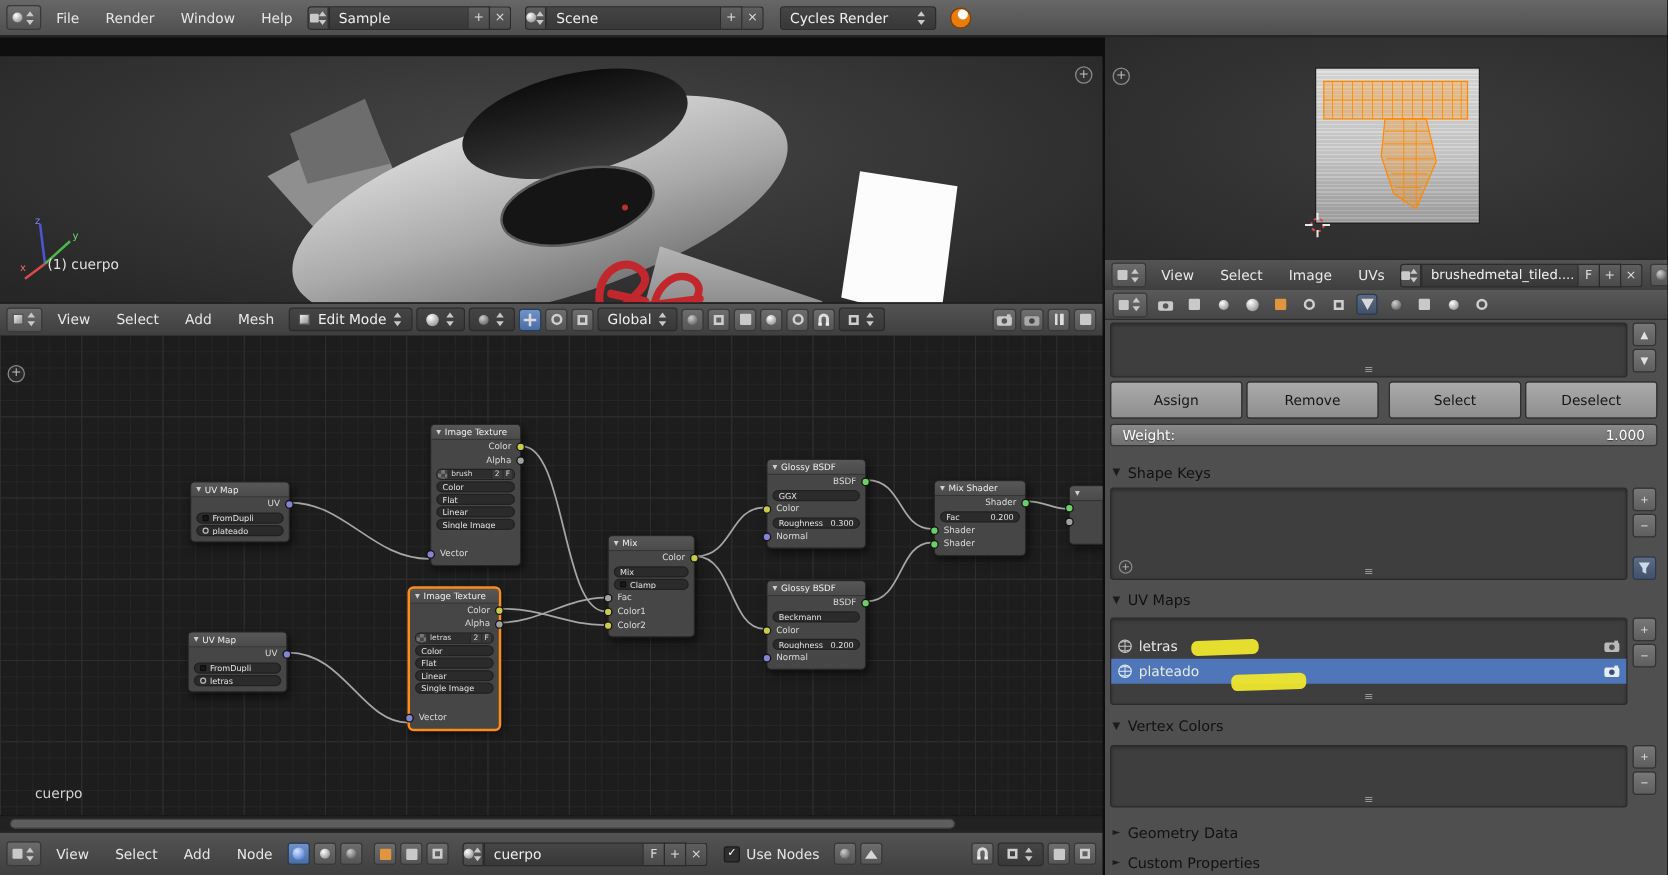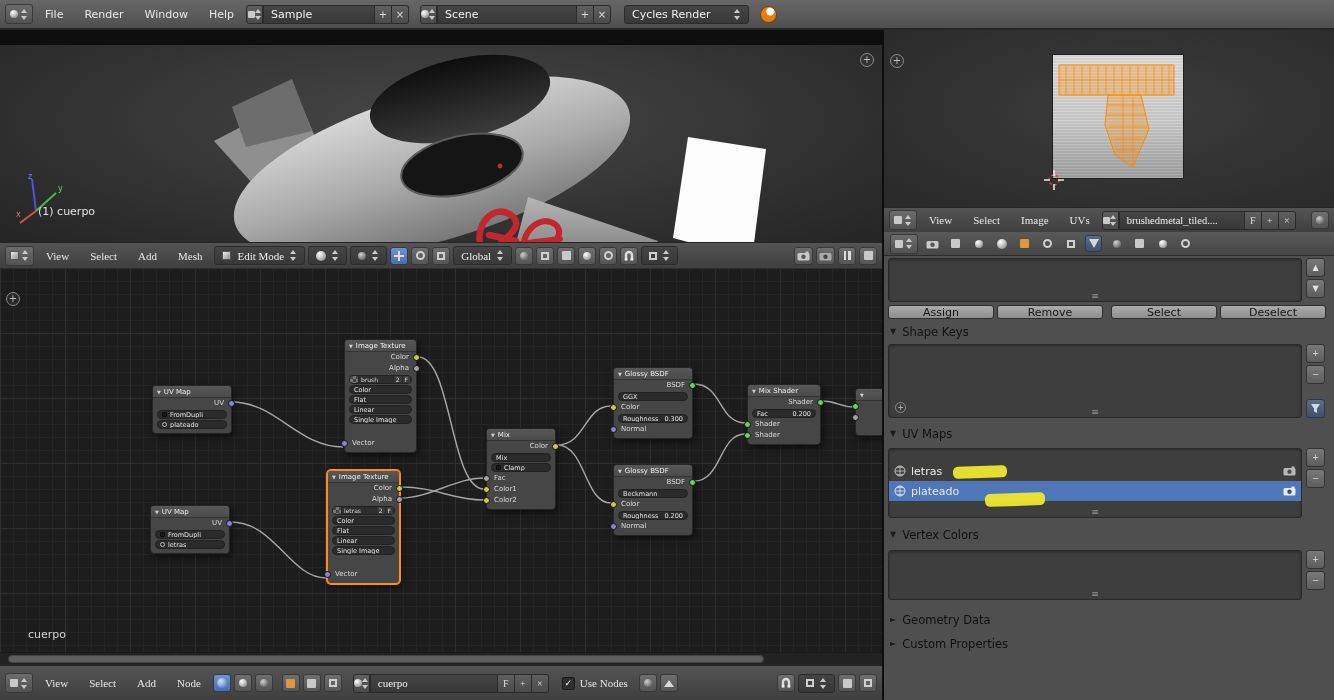--- a/index.html
+++ b/index.html
@@ -56,21 +56,21 @@
   .right-col{position:absolute;left:884px;top:30px;width:450px;height:670px;}
   
   .v3d{position:absolute;left:0;top:0;width:882px;height:238px;}
   .rinfo{position:absolute;left:0;top:0;width:100%;height:15px;background:#232323;color:#cfcfcf;
          font-size:10.5px;line-height:15px;padding-left:8px;}
   .rarea{position:absolute;left:0;top:15px;width:100%;height:197px;overflow:hidden;
          background:radial-gradient(ellipse at 50% 38%,#474747,#262626 95%);}
   .objlabel{position:absolute;left:38px;top:160px;font-size:11px;color:#e2e2e2;}
   .v3d-header,.ne-header,.uv-header{position:absolute;left:0;bottom:0;width:100%;
          background:linear-gradient(#545454,#3f3f3f);border-top:1px solid #272727;
-         display:flex;align-items:center;gap:3px;padding:0 5px;white-space:nowrap;overflow:hidden;font-family:Liberation Serif, serif;}
+         display:flex;align-items:center;gap:3px;padding:0 5px;white-space:nowrap;overflow:hidden;}
   .v3d-header{height:26px;}
   
   .node-editor{position:absolute;left:0;top:238px;width:882px;height:432px;}
   .ncanvas{position:absolute;left:0;top:0;width:882px;height:384px;overflow:hidden;background-color:#1d1d1d;
      background-image:
        linear-gradient(#2e2e2e 1px,transparent 1px),linear-gradient(90deg,#2e2e2e 1px,transparent 1px),
        linear-gradient(#252525 1px,transparent 1px),linear-gradient(90deg,#252525 1px,transparent 1px);
      background-size:65px 65px,65px 65px,13px 13px,13px 13px;}
   .wires{position:absolute;left:0;top:0;}
   .treelabel{position:absolute;left:28px;top:360px;font-size:11px;color:#d5d5d5;}
@@ -119,21 +119,21 @@
   .props-content{position:absolute;left:0;top:24px;width:100%;height:444px;padding:2px 8px 0 4px;overflow:hidden;}
   .prow{display:flex;gap:4px;align-items:flex-start;}
   .pbox{flex:1;background:#3e3e3e;border:1px solid #2a2a2a;border-radius:3px;position:relative;
         box-shadow:inset 0 1px 3px rgba(0,0,0,.35);}
   .sidecol{width:20px;display:flex;flex-direction:column;gap:2px;}
   .sq-btn{width:19px;height:19px;border-radius:3px;background:linear-gradient(#787878,#5e5e5e);
           border:1px solid #333;color:#e2e2e2;font-size:8px;display:flex;align-items:center;justify-content:center;}
   .sq-btn.activeb{background:linear-gradient(#5d6c82,#42516b);border-color:#2b3a52;}
   .grip{position:absolute;bottom:0;left:50%;transform:translateX(-50%);color:#979797;font-size:9px;line-height:9px;}
   .btnrow{display:flex;gap:3px;margin-bottom:4px;}
-  .btn{flex:1;height:14px;background:linear-gradient(#ababab,#8e8e8e);border:1px solid #2f2f2f;border-radius:3px;
+  .btn{flex:1;height:30px;background:linear-gradient(#ababab,#8e8e8e);border:1px solid #2f2f2f;border-radius:3px;
        color:#141414;font-size:11px;display:flex;align-items:center;justify-content:center;text-align:center;}
   .btn.mr6{margin-right:5px;}
   .slider{height:18px;background:linear-gradient(#8a8a8a,#707070);border:1px solid #333;border-radius:3px;
           display:flex;align-items:center;padding:0 9px;color:#fff;font-size:11px;text-shadow:0 1px 1px rgba(0,0,0,.5);}
   .slider .val{margin-left:auto;}
   .phead{display:flex;align-items:center;gap:6px;height:17px;color:#111;font-size:11.5px;padding-left:2px;}
   .ptri{font-size:8px;color:#1c1c1c;}
   .uvrow{height:20px;display:flex;align-items:center;gap:5px;padding:0 5px;color:#e9e9e9;font-size:11px;position:relative;}
   .uvrow.sel{background:#4f76b8;}
   .uvrow .sp{flex:1;}
@@ -683,20 +683,24 @@
         </div>
       </div>
 
       <div class="btnrow">
         <span class="btn">Assign</span>
         <span class="btn mr6">Remove</span>
         <span class="btn">Select</span>
         <span class="btn">Deselect</span>
       </div>
 
+      <div class="slider" style="margin-bottom:12px">
+        <span>Weight:</span>
+        <span class="val">1.000</span>
+      </div>
 
       <div class="phead" style="margin-bottom:4px">
         <span class="ptri">▼</span>
         <span>Shape Keys</span>
       </div>
       <div class="prow" style="margin-bottom:7px">
         <div class="pbox" style="height:74px">
           <span class="corner-plus" style="left:6px;bottom:4px;width:11px;height:11px;line-height:9px;font-size:8px">+</span>
           <span class="grip">≡</span>
         </div>

